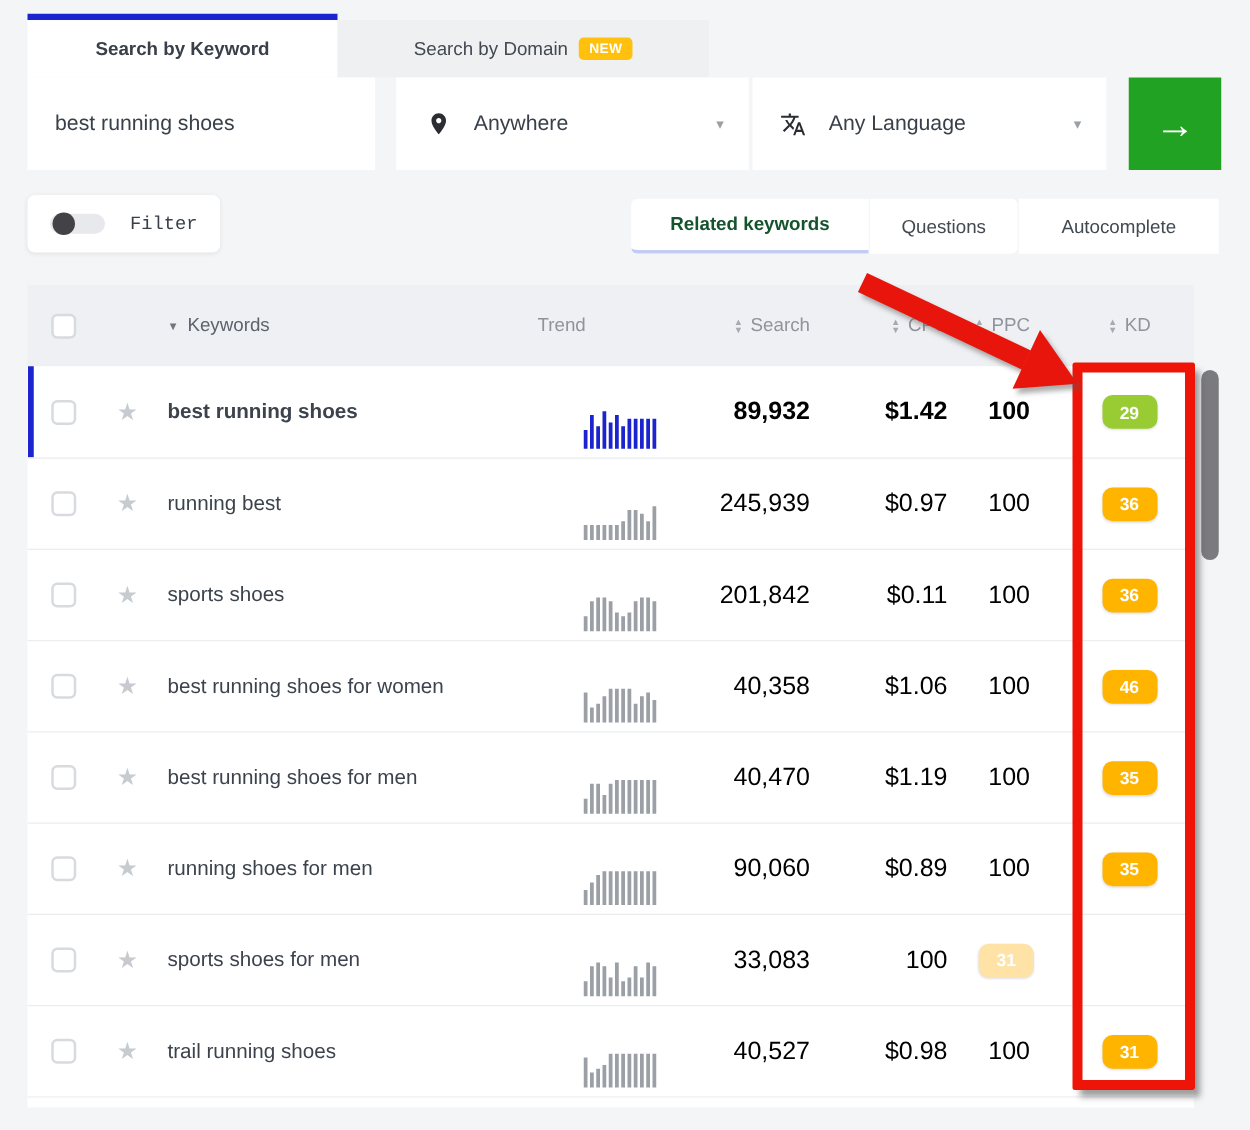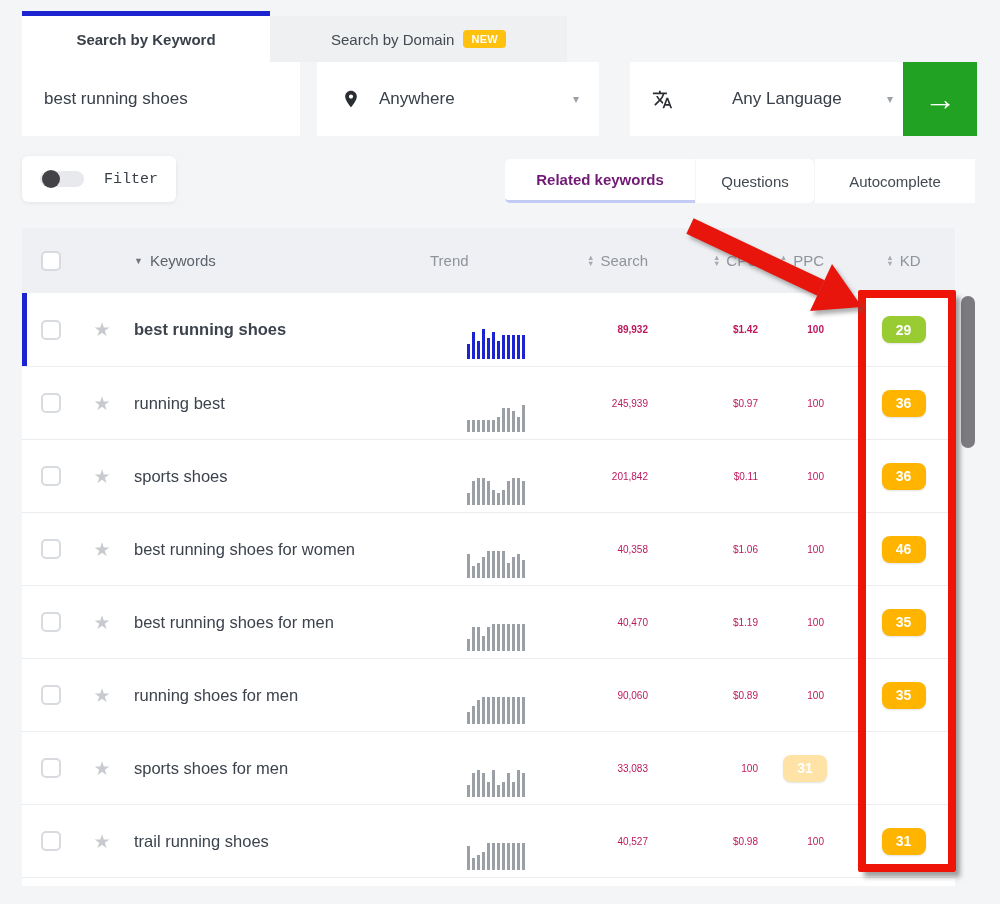--- a/index.html
+++ b/index.html
@@ -35,21 +35,21 @@
   .kw-input {
     position: absolute; left: 22px; top: 0; width: 278px; height: 74px;
     background: #fff; border: none; outline: none; padding: 0 22px;
     font-family: "Liberation Sans", sans-serif; font-size: 17px; color: #39404A;
   }
   .select-box {
     position: absolute; top: 0; height: 74px; background: #fff;
     display: flex; align-items: center; cursor: pointer;
   }
   .select-location { left: 317px; width: 282px; padding: 0 20px 0 24px; }
-  .select-language { left: 630px; width: 283px; padding: 0 20px 0 22px; gap: 41px; }
+  .select-language { left: 602px; width: 283px; padding: 0 20px 0 22px; }
   .select-box .lbl { font-size: 17px; color: #39404A; margin-left: 18px; }
   .caret { margin-left: auto; color: #9AA0A6; font-size: 12px; }
   .go-btn {
     position: absolute; left: 903px; top: 0; width: 74px; height: 74px;
     background: #22A222; border: none; color: #fff; font-size: 32px; font-weight: 700;
     display: flex; align-items: center; justify-content: center; cursor: pointer;
   }
 
   
   .filter-chip {
@@ -59,21 +59,21 @@
   }
   .toggle { position: relative; width: 44px; height: 16px; background: #E8E9EC; border-radius: 8px; cursor: pointer; }
   .toggle .knob { position: absolute; left: 2px; top: -1px; width: 18px; height: 18px; border-radius: 50%; background: #434347; }
   .filter-label { font-size: 15px; color: #39404A; font-family: Liberation Mono, monospace; }
 
   .result-tabs { position: absolute; left: 505px; top: 159px; display: flex; gap: 1px; }
   .rtab {
     height: 44px; background: #fff; display: flex; align-items: center; justify-content: center;
     font-size: 15px; color: #424951; cursor: pointer;
   }
-  .rtab-related { width: 190px; border-radius: 5px 0 0 5px; font-weight: 700; color: #701a75; border-bottom: 3px solid #C3CAF4; }
+  .rtab-related { width: 190px; border-radius: 5px 0 0 5px; font-weight: 700; color: #14532d; border-bottom: 3px solid #C3CAF4; }
   .rtab-auto { width: 160px; }
   .rtab-questions { width: 118px; border-radius: 0 5px 5px 0; }
 
   
   .table { position: absolute; left: 22px; top: 228px; width: 933px; }
   .grid-row { display: grid; grid-template-columns: 58px 44px 306px 132px 86px 110px 66px 131px; }
   .thead { height: 65px; background: #EFF0F3; }
   .th { display: flex; align-items: center; font-size: 15px; color: #8F949C; }
   .th-keywords { color: #5C636C; padding-left: 10px; }
   .th-check, .c-check { justify-content: center; display: flex; align-items: center; }
@@ -88,21 +88,21 @@
   .trow.selected { box-shadow: inset 5px 0 0 #1B24CE; }
   .checkbox { width: 20px; height: 20px; background: #fff; border: 2px solid #D7DADE; border-radius: 5px; cursor: pointer; }
   .c-star { display: flex; align-items: center; justify-content: center; color: #C7CBD0; font-size: 19px; cursor: pointer; }
   .c-kw { display: flex; align-items: center; padding-left: 10px; font-size: 16.5px; color: #3C434D; cursor: pointer; }
   .selected .c-kw { font-weight: 700; }
   .c-trend { display: flex; align-items: flex-end; justify-content: center; padding-bottom: 7px; }
   .spark { display: flex; align-items: flex-end; gap: 2px; height: 32px; }
   .spark i { display: block; width: 3px; }
   .spark-blue i { background: #1B24CE; }
   .spark-gray i { background: #9BA0A6; }
-  .c-num { display: flex; align-items: center; justify-content: flex-end; font-size: 10px; color: #be185d; }
+  .c-num { display: flex; align-items: center; justify-content: flex-end; font-size: 20px; color: #000000; }
   .selected .c-num { font-weight: 700; }
   .c-kd { display: flex; align-items: center; justify-content: center; padding-left: 28px; }
   .kd-badge {
     min-width: 44px; height: 27px; border-radius: 8px; color: #fff; font-size: 14px; font-weight: 700;
     display: inline-flex; align-items: center; justify-content: center;
     box-shadow: 0 1px 2px rgba(0,0,0,.12);
   }
   .kd-green { background: #99CC33; }
   .kd-amber { background: #FFB400; }
   .kd-amber-pale { background: #FFE2A6; }

